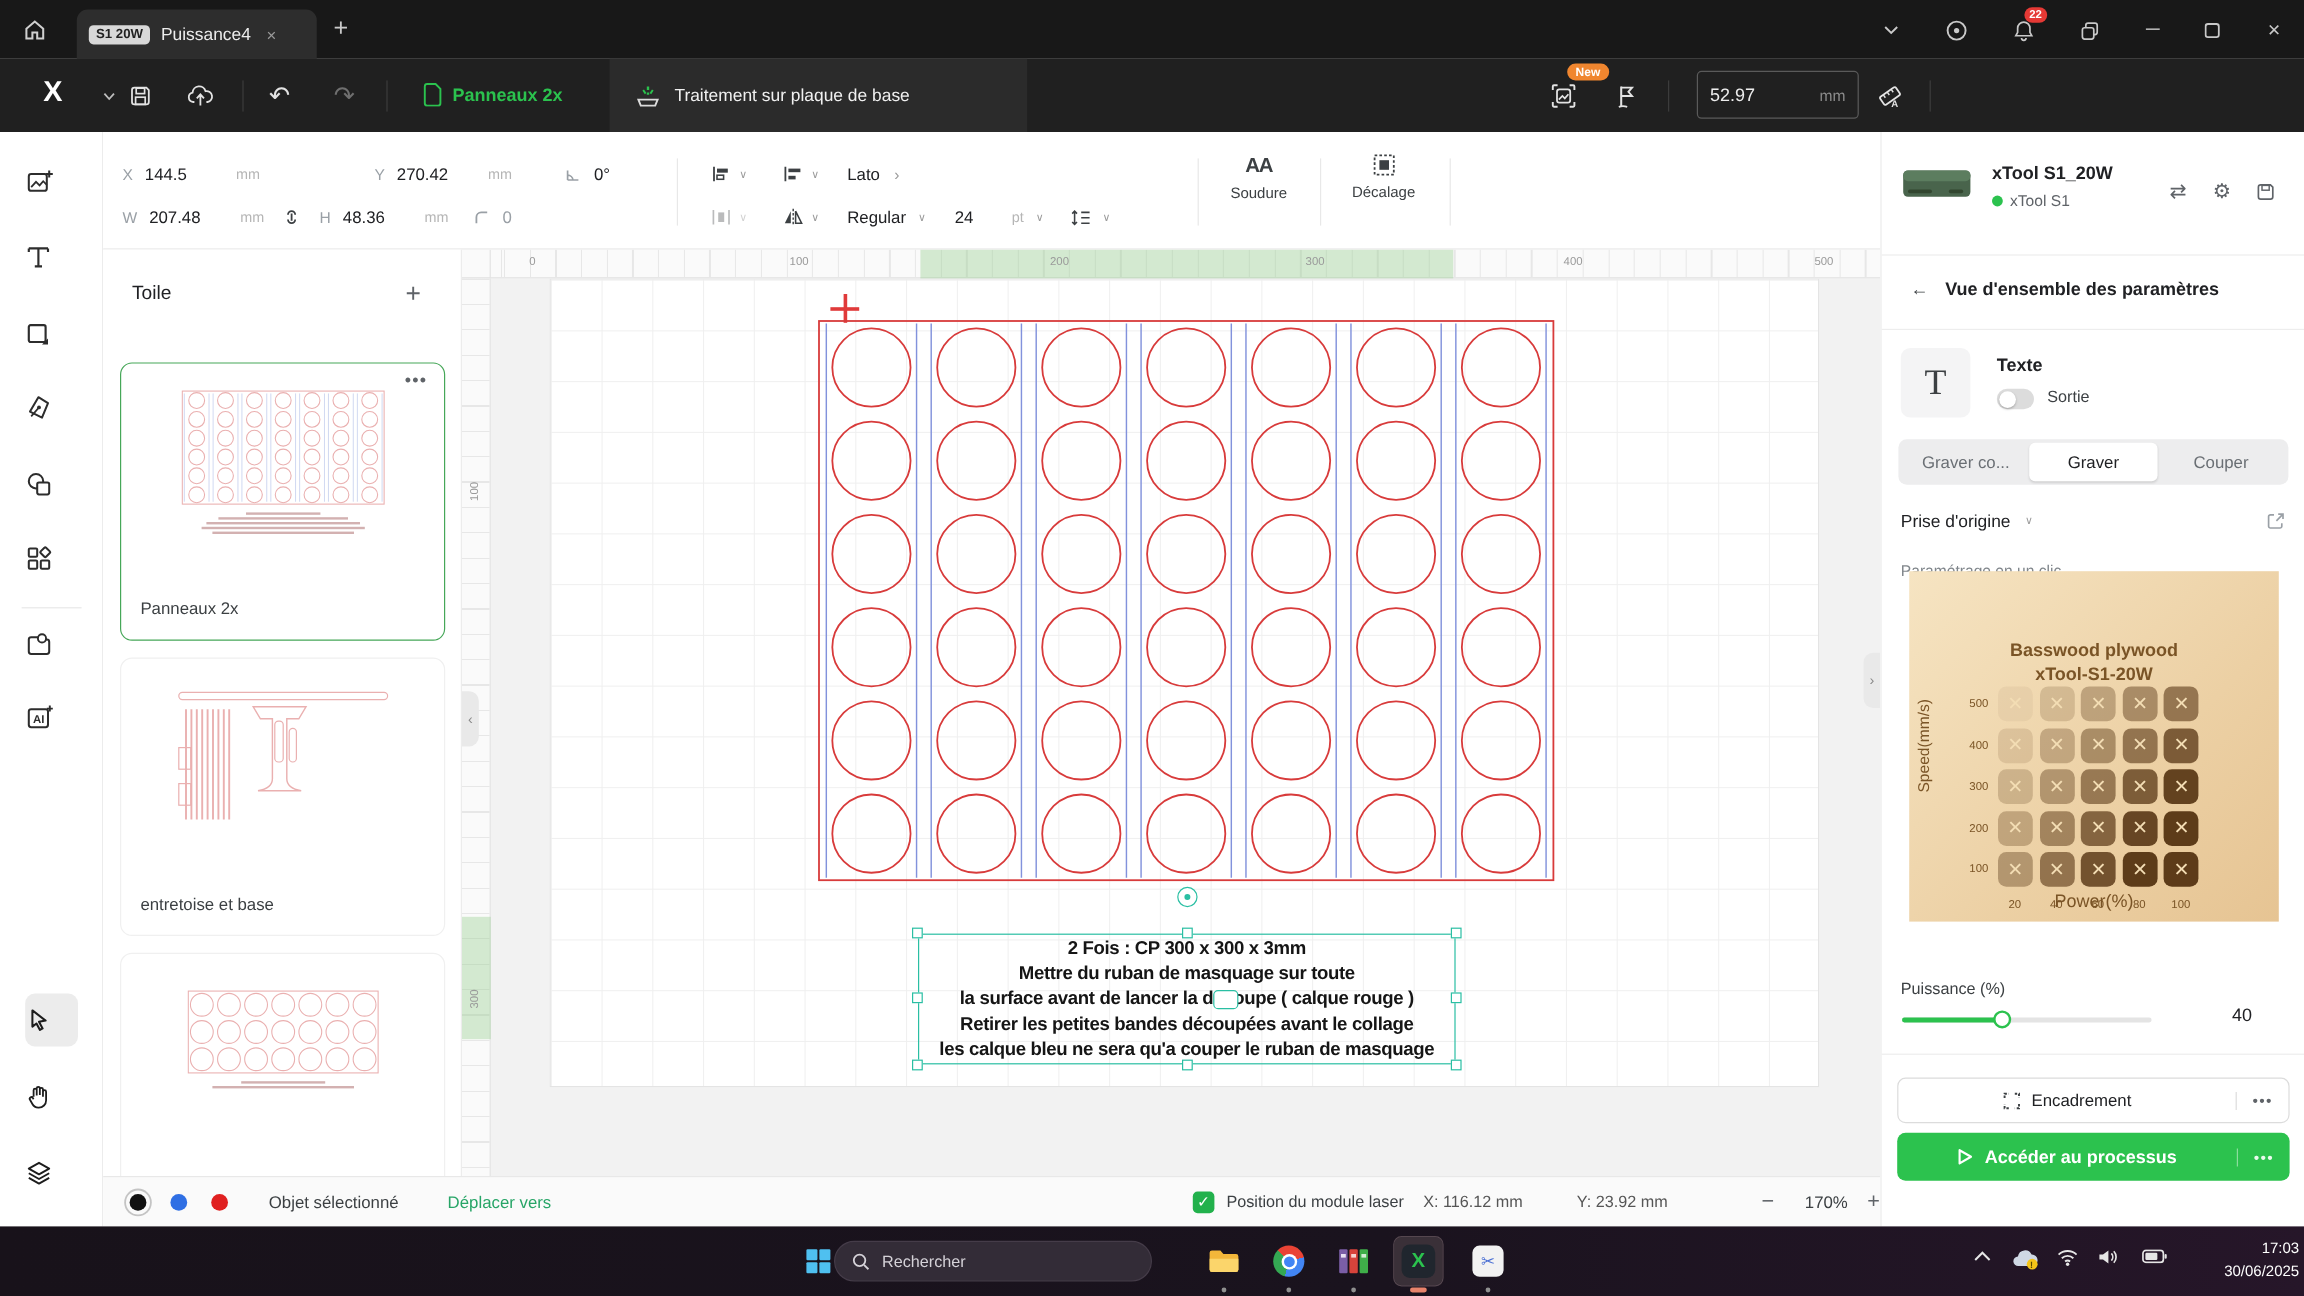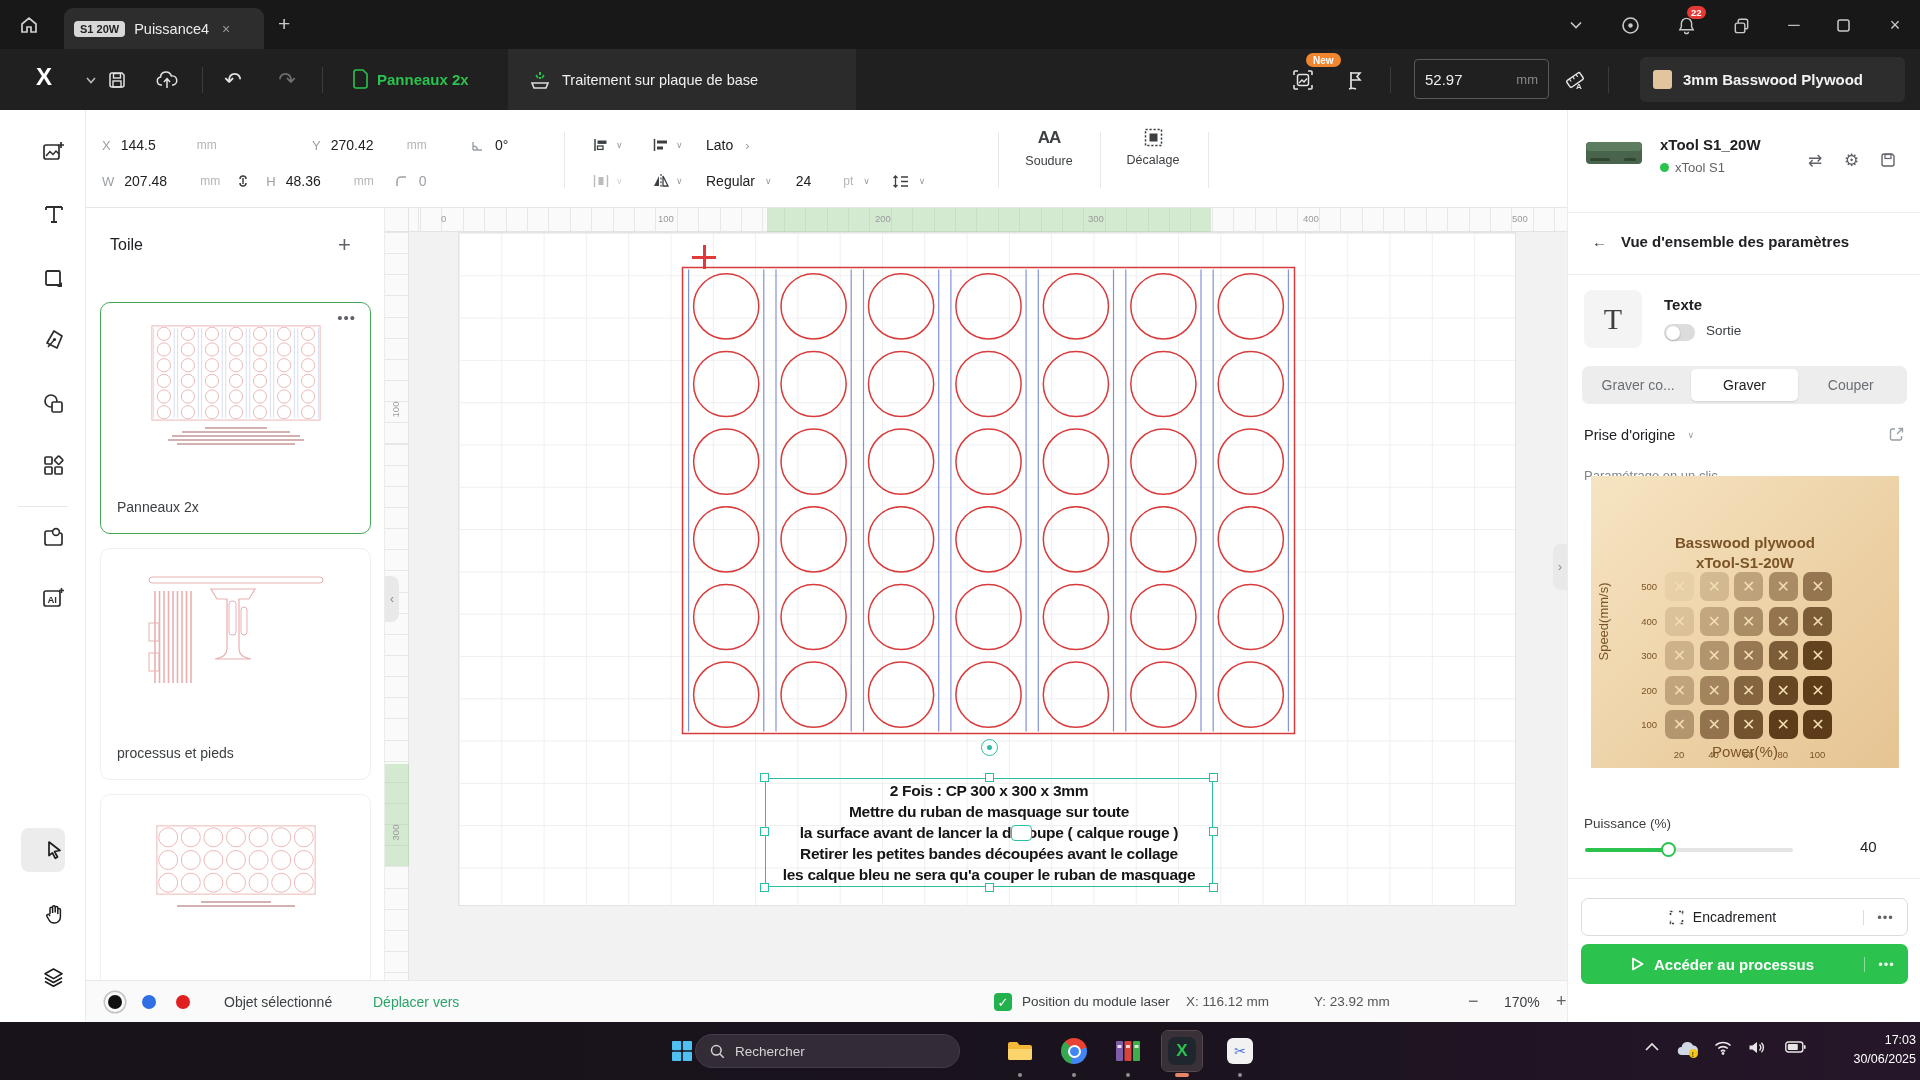--- a/index.html
+++ b/index.html
@@ -42,21 +42,21 @@
   .thick-unit { color:#8a8a8a; font-size:13px; margin-left:auto; }
   .material-btn { position:absolute; left:1640px; top:8px; width:265px; height:45px; background:#2d2d2d;
     border-radius:6px; display:flex; align-items:center; gap:11px; padding:0 13px; }
   .swatch { width:19px; height:19px; border-radius:3px; background:#e2c59c; }
   .material-btn span { color:#f2f2f2; font-size:15px; font-weight:bold; }
 
   
   .sidebar { position:absolute; left:0; top:110px; width:86px; height:912px; background:#fff;
     border-right:1px solid #ececec; }
   .side-ico { position:absolute; left:21px; width:44px; height:44px; border-radius:8px; display:flex;
-    align-items:center; justify-content:flex-end; color:#be185d; }
+    align-items:center; justify-content:flex-start; color:#be185d; }
   .side-ico.active { background:#ececec; }
   .side-div { position:absolute; left:18px; width:50px; height:1px; background:#e8e8e8; }
 
   
   .propsbar { position:absolute; left:86px; top:110px; width:1481px; height:98px; background:#fff;
     border-bottom:1px solid #e6e6e6; font-size:14px; }
   .prow { position:absolute; height:30px; display:flex; align-items:center; }
   .plabel { color:#9aa0a6; font-size:13px; }
   .pval { color:#202124; font-size:14px; }
   .punit { color:#b5b5b5; font-size:12px; }
@@ -305,24 +305,20 @@
     <div class="tool-ico" style="left:1560px">
       <svg width="24" height="24" viewBox="0 0 24 24">
           <g transform="rotate(-35 12 12)">
             <rect x="4" y="8" width="16" height="8" rx="1.5" fill="none" stroke="#e3e3e3" stroke-width="1.5"></rect>
             <path d="M8 8 v3 M12 8 v3 M16 8 v3" stroke="#e3e3e3" stroke-width="1.2"></path>
           </g>
           <text x="13" y="21" font-size="8" fill="#e3e3e3" font-weight="bold">A</text>
         </svg>
     </div>
     <div class="vsep" style="left:1608px"></div>
-    <div class="material-btn">
-      <span class="swatch"></span>
-      <span>3mm Basswood Plywood</span>
-    </div>
   </div>
 
   <div class="sidebar">
     <div class="side-ico" style="top:20px">
       <svg width="24" height="24" viewBox="0 0 24 24">
           <rect x="3" y="5" width="15" height="14" rx="2" fill="none" stroke="#2d2d2d" stroke-width="1.7"></rect>
           <path d="M5 16 l4-4.5 3 3 3-3.5 3 3" fill="none" stroke="#2d2d2d" stroke-width="1.5"></path>
           <path d="M20 2 v6 M17 5 h6" stroke="#2d2d2d" stroke-width="1.7"></path>
         </svg>
     </div>
@@ -577,21 +573,21 @@
           <line x1="36.5" y1="20" x2="36.5" y2="112" stroke="#eab0b0" stroke-width="1.6"></line>
           <line x1="41" y1="20" x2="41" y2="112" stroke="#eab0b0" stroke-width="1.6"></line>
           <line x1="45.5" y1="20" x2="45.5" y2="112" stroke="#eab0b0" stroke-width="1.6"></line>
           <line x1="50" y1="20" x2="50" y2="112" stroke="#eab0b0" stroke-width="1.6"></line>
           <rect x="8" y="52" width="10" height="18" fill="none" stroke="#eab0b0" stroke-width="1"></rect>
       <rect x="8" y="82" width="10" height="18" fill="none" stroke="#eab0b0" stroke-width="1"></rect>
       <path d="M70 18 h44 l-6 10 h-10 v50 q0 8 12 10 h-36 q12-2 12-10 v-50 h-10 Z" fill="none" stroke="#eab0b0" stroke-width="1.2"></path>
       <rect x="88" y="30" width="7" height="34" rx="3" fill="none" stroke="#eab0b0" stroke-width="1"></rect>
       <rect x="100" y="36" width="6" height="28" rx="3" fill="none" stroke="#eab0b0" stroke-width="1"></rect>
         </svg>
-      <div class="card-label">processus et pieds</div>
+      <div class="card-label">entretoise et base</div>
     </div>
 
     <div class="card" style="top:586px">
       <svg id="thumb3" width="160" height="70" style="position:absolute; left:55px; top:30px;">
           <rect x="0.9" y="0.9" width="158.2" height="68.2" fill="none" stroke="#eab0b0" stroke-width="0.9"></rect>
           <circle cx="12.2" cy="12.3" r="9.5" fill="none" stroke="#eab0b0" stroke-width="0.9"></circle>
           <circle cx="12.2" cy="35.0" r="9.5" fill="none" stroke="#eab0b0" stroke-width="0.9"></circle>
           <circle cx="12.2" cy="57.7" r="9.5" fill="none" stroke="#eab0b0" stroke-width="0.9"></circle>
           <circle cx="34.8" cy="12.3" r="9.5" fill="none" stroke="#eab0b0" stroke-width="0.9"></circle>
           <circle cx="34.8" cy="35.0" r="9.5" fill="none" stroke="#eab0b0" stroke-width="0.9"></circle>

